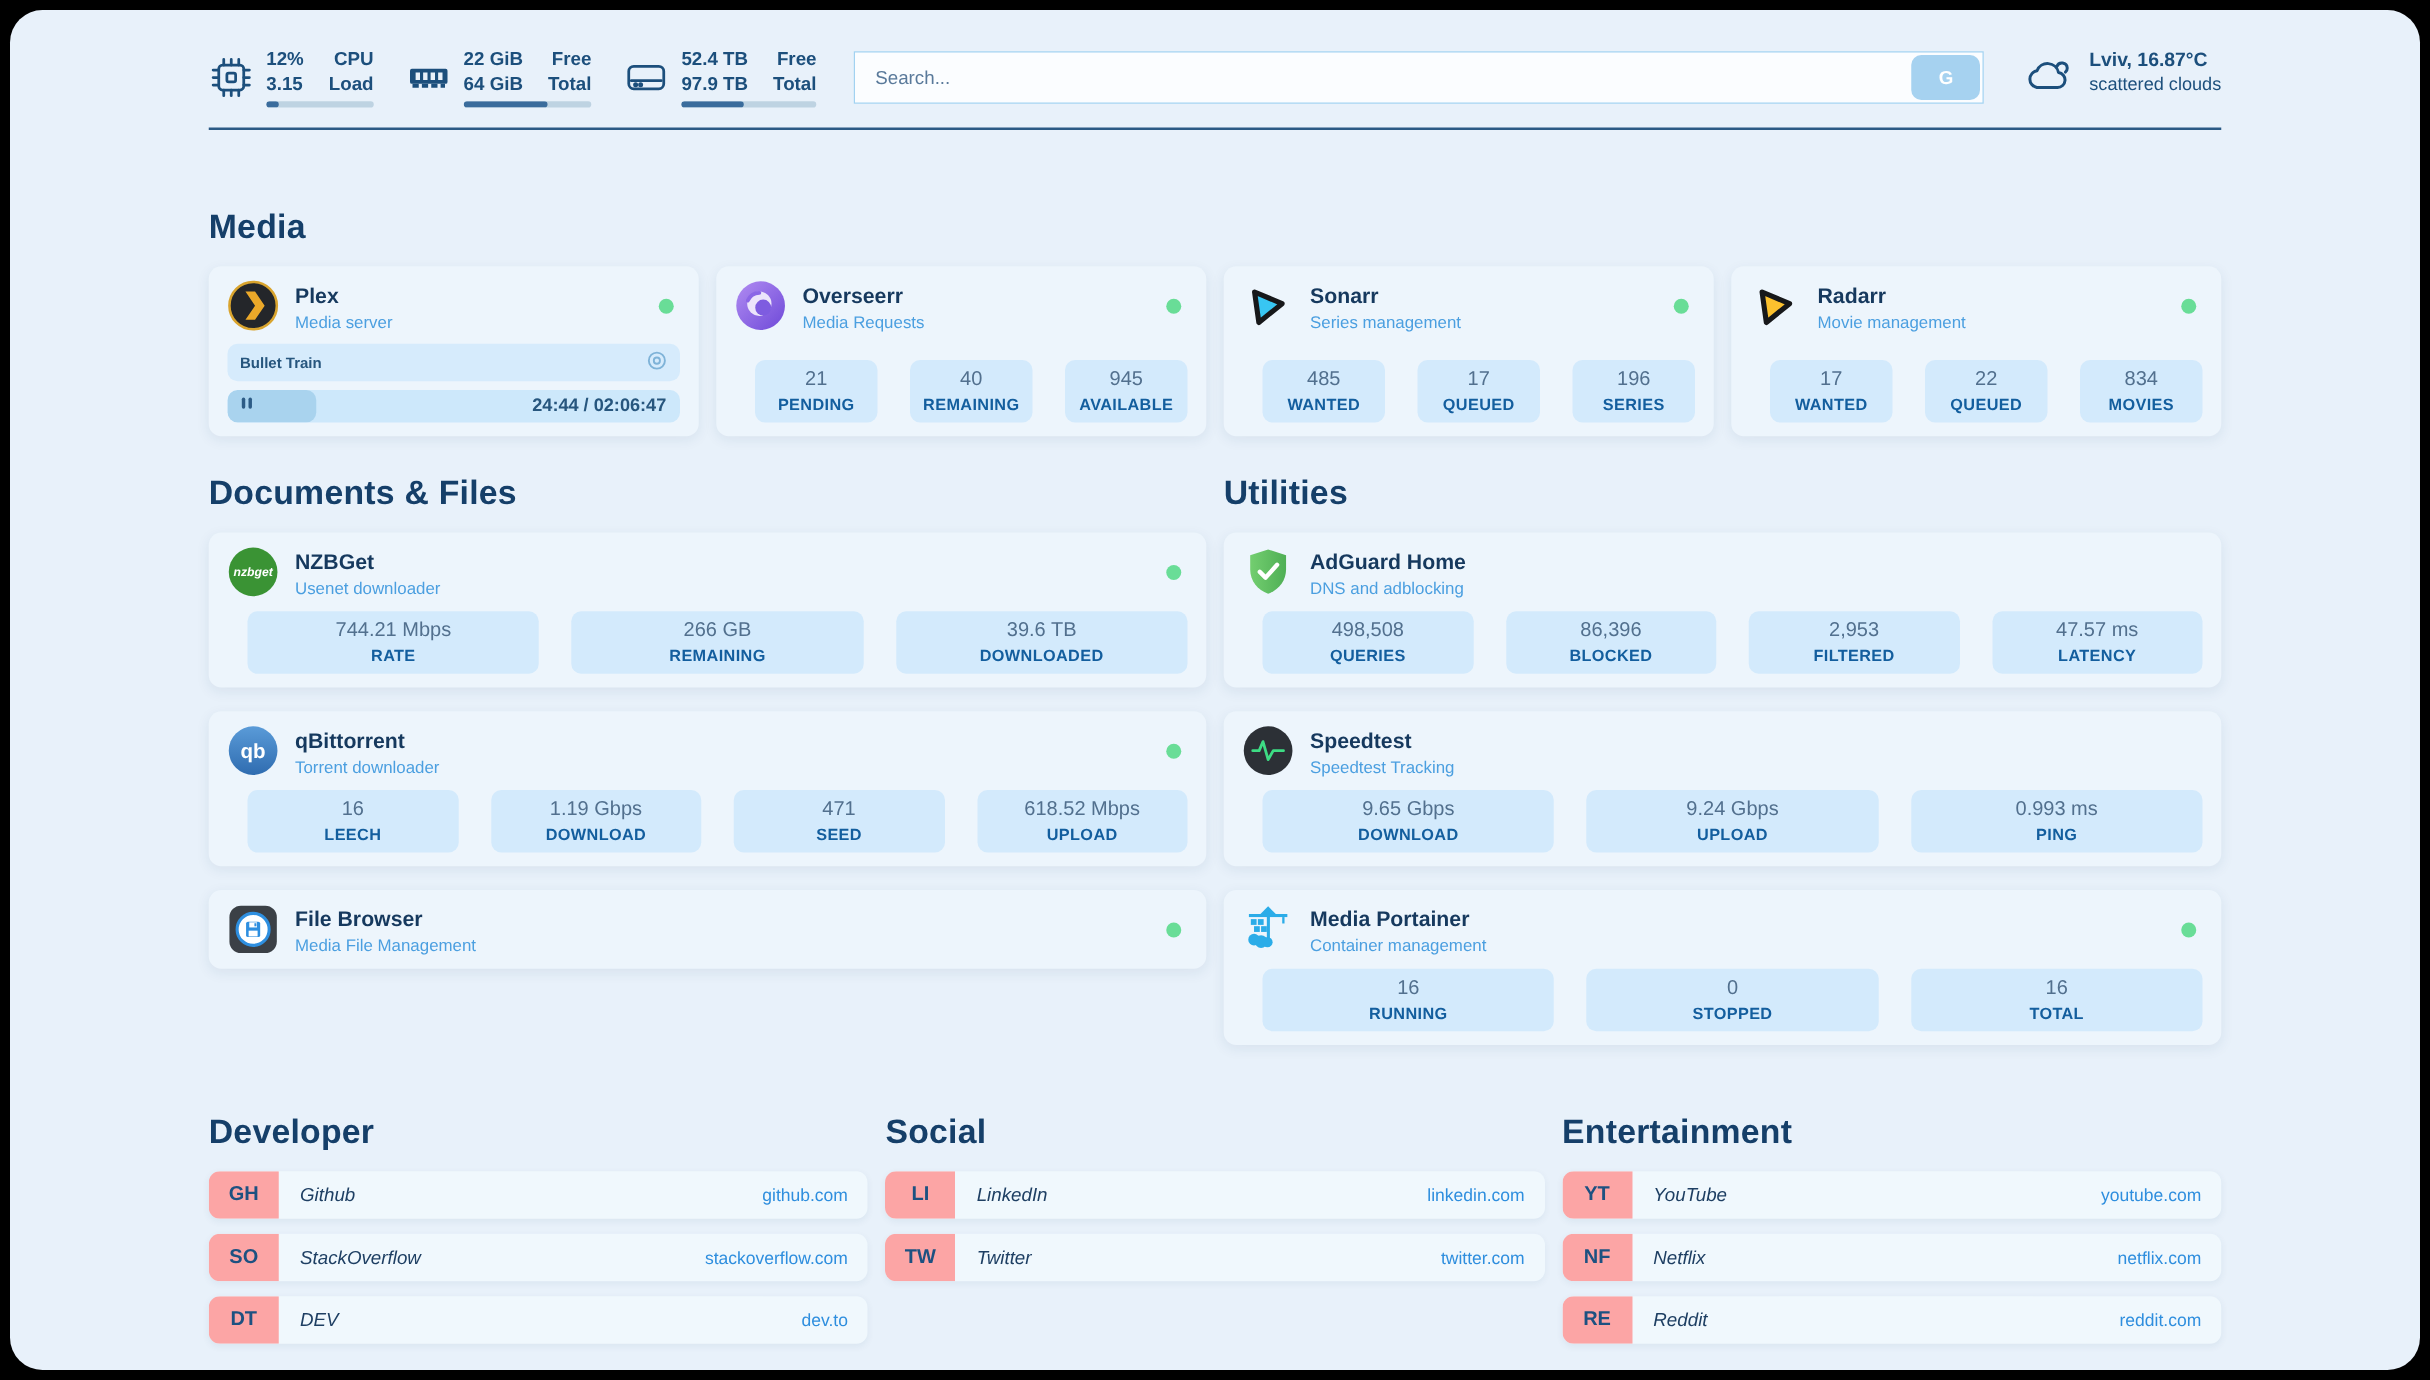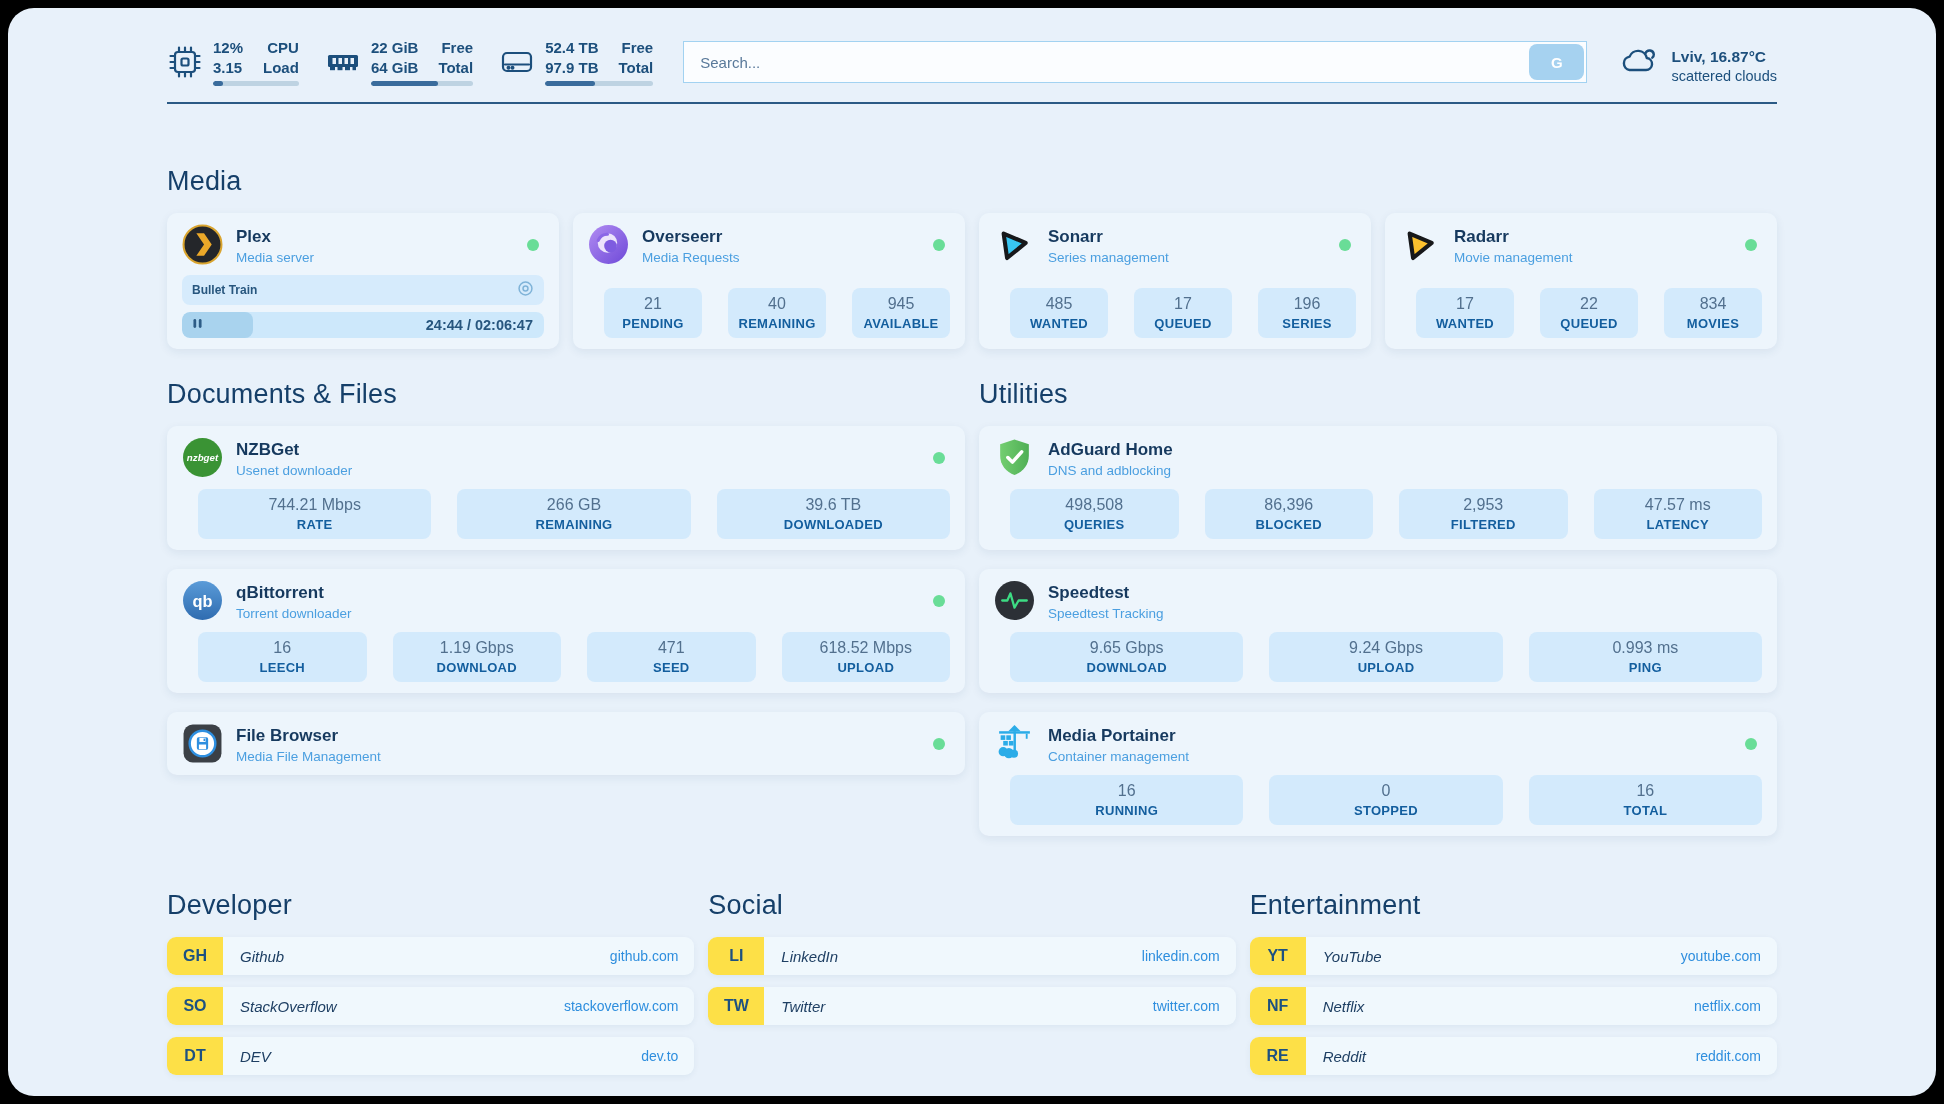--- a/index.html
+++ b/index.html
@@ -22,28 +22,28 @@
 
   .search-wrap { flex:1; display:flex; }
   .search-box { position:relative; width:100%; }
   input.search { width:100%; height:42px; border:1.5px solid #a2d2f1; border-radius:0;
     background:#fbfdff; padding:0 70px 0 16px; font-size:15px; color:#1c4f7c; outline:none; }
   input.search::placeholder { color:#59799a; opacity:1; }
   .search-btn { position:absolute; right:3px; top:3px; bottom:3px; width:55px; background:#a6d2f0;
     border:none; border-radius:8px; color:#fff; font-weight:700; font-size:15px;
     display:flex; align-items:center; justify-content:center; cursor:pointer; }
 
-  .weather { display:flex; align-items:flex-end; gap:12px; color:#1c4f7c; white-space:nowrap; }
+  .weather { display:flex; align-items:flex-start; gap:12px; color:#1c4f7c; white-space:nowrap; }
   .weather .headline { font-size:15.5px; font-weight:600; }
   .weather .cond { font-size:14.5px; margin-top:2px; }
 
   .topbar-divider { margin-top:16px; border-bottom:2px solid #2b5a85; }
 
   
-  .section-title { color:#153f69; font-size:27px; font-weight:400; letter-spacing:.2px; }
+  .section-title { color:#153f69; font-size:27px; font-weight:700; letter-spacing:.2px; }
   .media-title { margin-top:62px; }
 
   .cards-4 { display:grid; grid-template-columns:repeat(4,1fr); gap:14px; margin-top:16px; }
   .two-col { display:grid; grid-template-columns:1fr 1fr; gap:14px; margin-top:30px; align-items:start; }
   .col-stack { display:flex; flex-direction:column; gap:19px; margin-top:16px; }
 
   .card { background:#edf5fc; border-radius:10px; padding:11px 15px;
     box-shadow:0 3px 10px rgba(20,60,100,.08); display:flex; flex-direction:column; }
   .card-media { min-height:132px; }
   .card-header { display:flex; align-items:flex-end; gap:13px; position:relative; cursor:pointer; }
@@ -69,21 +69,21 @@
   .np-fill { position:absolute; left:0; top:0; bottom:0; background:#a9d3ee; border-radius:8px;
     display:flex; align-items:center; padding-left:9px; }
   .np-time { position:absolute; right:11px; top:0; bottom:0; display:flex; align-items:center;
     color:#27567e; font-weight:600; font-size:14.5px; }
 
   
   .bookmarks { display:grid; grid-template-columns:1fr 1fr 1fr; gap:14px; margin-top:54px; padding-bottom:46px; }
   .bm-rows { display:flex; flex-direction:column; gap:12px; margin-top:16px; }
   .bm-row { display:flex; align-items:stretch; background:#f0f8fd; border-radius:9px; overflow:hidden;
     box-shadow:0 2px 6px rgba(20,60,100,.06); height:38px; cursor:pointer; }
-  .bm-abbr { width:56px; background:#fde047; color:#1d5181; font-weight:600; font-size:16px;
+  .bm-abbr { width:56px; background:#fca5a5; color:#1d5181; font-weight:600; font-size:16px;
     display:flex; align-items:center; justify-content:center; flex:none; }
   .bm-name { flex:1; display:flex; align-items:center; padding-left:17px; font-size:15px; color:#1e3f63;font-style:italic; }
   .bm-url { display:flex; align-items:center; padding-right:16px; font-size:14px; color:#2e8ede; }
 </style>
 </head>
 <body>
 
 <div class="window">
   <div class="content">
 

